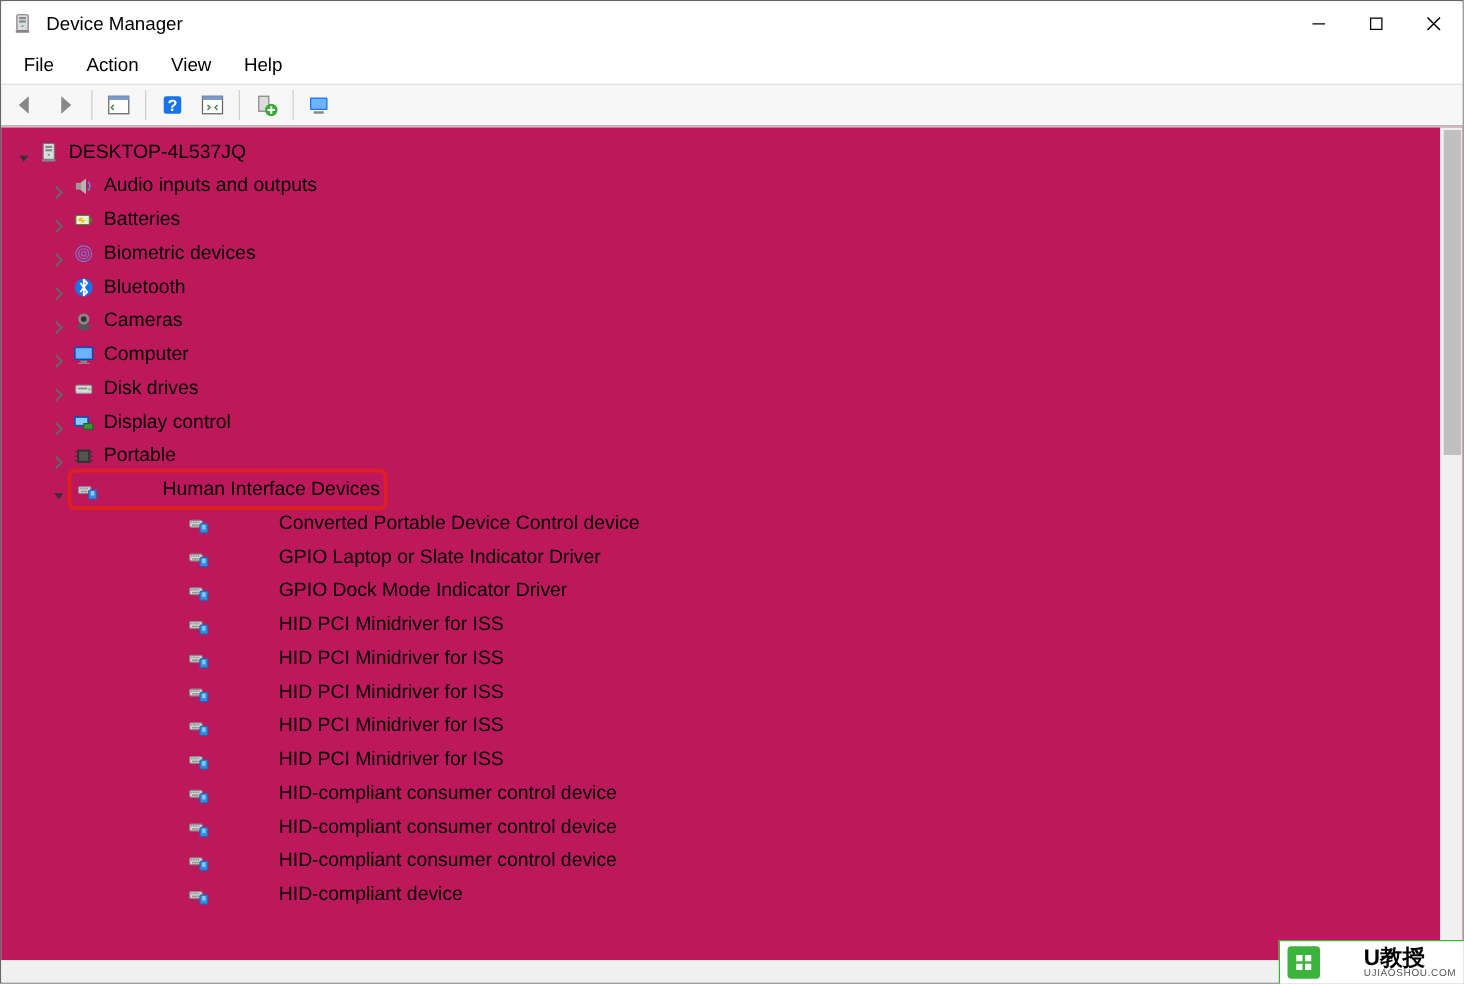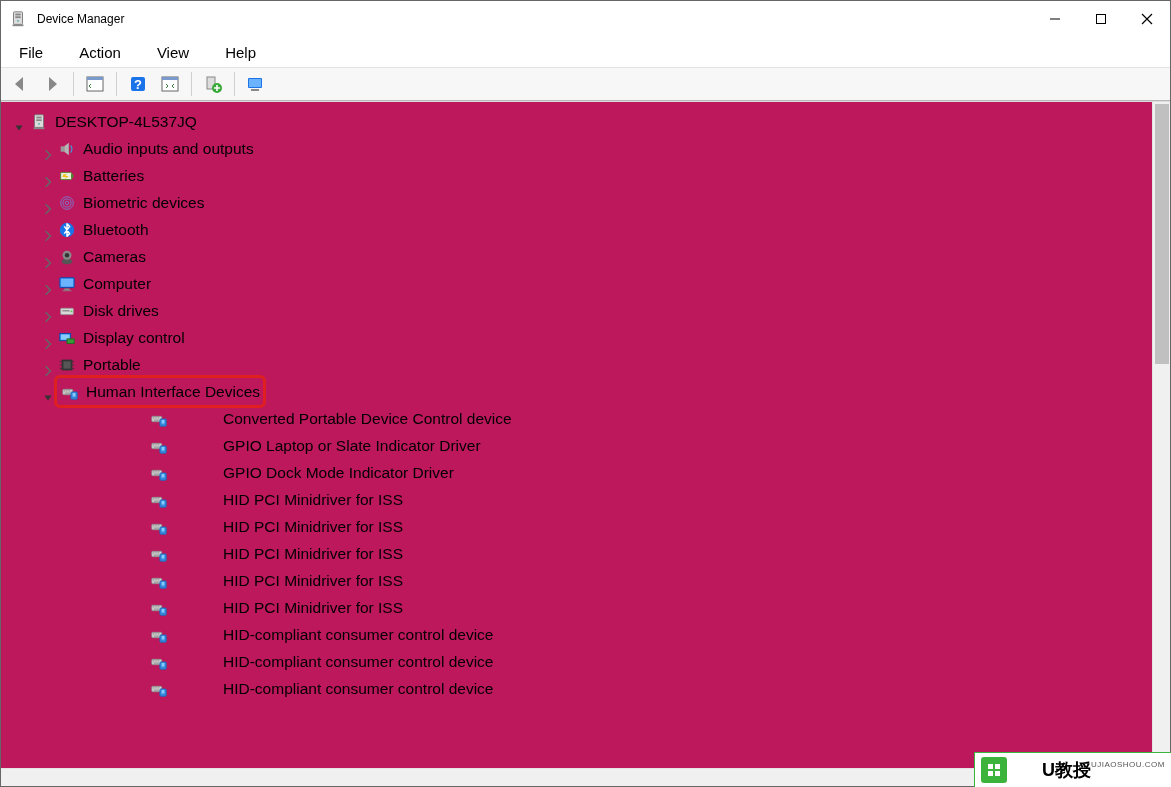--- a/index.html
+++ b/index.html
@@ -2,27 +2,27 @@
 <html><head>
 <meta charset="utf-8">
 <style>
   * { box-sizing: border-box; margin: 0; padding: 0; }
   html, body { width: 1171px; height: 787px; font-family: "Segoe UI", Tahoma, sans-serif; font-size: 15px; background: #fff; color: #000; overflow: hidden; }
   .window { width: 100%; height: 100%; display: flex; flex-direction: column; border: 1px solid #666; background: #f6f6f6; }
 
   
   .titlebar { height: 36px; display: flex; align-items: center; padding: 0 0 0 8px; background: #fff; }
   .titlebar .app-icon { width: 18px; height: 18px; margin-right: 10px; }
-  .titlebar .title-text { font-size: 12px; }
+  .titlebar .title-text { font-size: 15px; }
   .titlebar .spacer { flex: 1; }
   .win-btn { width: 46px; height: 32px; display: flex; align-items: center; justify-content: center; }
   .win-btn svg { width: 12px; height: 12px; }
 
   
-  .menubar { height: 30px; display: flex; align-items: center; background: #fff; padding: 0 6px; gap: 12px; }
+  .menubar { height: 30px; display: flex; align-items: center; background: #fff; padding: 0 6px; gap: 2px; }
   .menubar .menu-item { padding: 4px 12px; font-size: 15px; }
 
   
   .toolbar { height: 34px; display: flex; align-items: center; background: #f7f7f7; border-top: 1px solid #e2e2e2; border-bottom: 1px solid #b8b8b8; padding: 0 6px; gap: 6px; }
   .toolbar .tool-btn { width: 26px; height: 26px; display: flex; align-items: center; justify-content: center; }
   .toolbar .sep { width: 1px; height: 24px; background: #d0d0d0; margin: 0 2px; }
 
   
   .content-wrap { flex: 1; display: flex; background: #be185d; border-top: 1px solid #dcdcdc; position: relative; }
   .tree { flex: 1; padding: 6px 0 6px 10px; overflow: auto; position: relative; }
@@ -30,30 +30,30 @@
   .vscrollbar .thumb { width: 14px; margin: 2px auto 0 auto; height: 260px; background: #c0c0c0; border-radius:0; }
   .hscrollbar-area { height:18px; background:#f0f0f0; border-top:1px solid #e4e4e4;}
 
   .row { display: flex; align-items: center; height: 27px; line-height: 27px; white-space: nowrap; }
   .arrow { width: 14px; height: 14px; margin-right: 2px; flex-shrink:0; }
   .arrow-blank { width: 16px; flex-shrink:0; }
   .node-icon { width: 20px; height: 20px; margin-right: 6px; display: flex; align-items:center; justify-content:center; flex-shrink:0; }
   .node-label { font-size: 15.5px; }
 
   .indent-0 { padding-left: 2px; }
-  .indent-1 { padding-left: 30px; text-align: center; }
+  .indent-1 { padding-left: 30px; }
   .indent-2 { padding-left: 74px; gap: 48px; }
 
   .highlight-box { border: 3px solid #e02020; border-radius: 6px; padding: 0 3px; margin-left:-3px; }
 
   
   .watermark { position: absolute; right: 0; bottom: 0; display:flex; align-items:center; padding:4px 6px; background:#fff; border:1px solid #3cb43c; border-bottom:none; border-right:none; }
   .watermark .wm-badge { width:26px; height:26px; background:#3cb43c; border-radius:3px; display:flex; align-items:center; justify-content:center; margin-right:6px;}
   .watermark .wm-text1 { font-weight:bold; font-size:18px; }
-  .watermark .wm-text-col {display:flex; line-height:1;margin-left:29px;}
+  .watermark .wm-text-col {display:flex; flex-direction:column; line-height:1;margin-left:29px;}
   .watermark .wm-text2 { font-size:8px; color:#555; letter-spacing:0.5px; }
 </style>
 </head>
 <body>
 
 <svg width="0" height="0" style="position:absolute">
   <defs>
 
     <symbol id="chev-right" viewBox="0 0 10 10">
         <path d="M3 1 L7 5 L3 9" fill="none" stroke="#666" stroke-width="1.3"></path>
@@ -374,21 +374,21 @@
             </svg>
           </span>
     <span class="node-label">Portable</span>
         </div>
         <div class="row indent-1">
       <span class="arrow-blank"></span>
       <span style="display:inline-flex;align-items:center;margin-left:-16px;">
         <span class="arrow"><svg width="12" height="12">
                 <use href="#chev-down"></use>
               </svg></span>
-        <span class="highlight-box" style="display:inline-flex;align-items:center;">
+        <span class="highlight-box" style="display:inline-flex;align-items:center;gap:44px;">
           <span class="node-icon">
                 <svg width="18" height="18">
                   <use href="#ic-hid"></use>
                 </svg>
               </span>
           <span class="node-label">Human Interface Devices</span>
         </span>
       </span>
     </div>
         <div class="row indent-2">
@@ -483,20 +483,29 @@
       </div>
         <div class="row indent-2">
         <span class="arrow-blank"></span>
         <span class="node-icon">
             <svg width="18" height="18">
               <use href="#ic-hid"></use>
             </svg>
           </span>
         <span class="node-label">HID-compliant consumer control device</span>
       </div>
+        <div class="row indent-2">
+        <span class="arrow-blank"></span>
+        <span class="node-icon">
+            <svg width="18" height="18">
+              <use href="#ic-hid"></use>
+            </svg>
+          </span>
+        <span class="node-label">HID-compliant device</span>
+      </div>
       </div>
     <div class="vscrollbar">
       <div class="thumb"></div>
     </div>
   </div>
   <div class="hscrollbar-area"></div>
 
   <div class="watermark">
     <div class="wm-badge">
       <svg width="16" height="16" viewBox="0 0 16 16">

